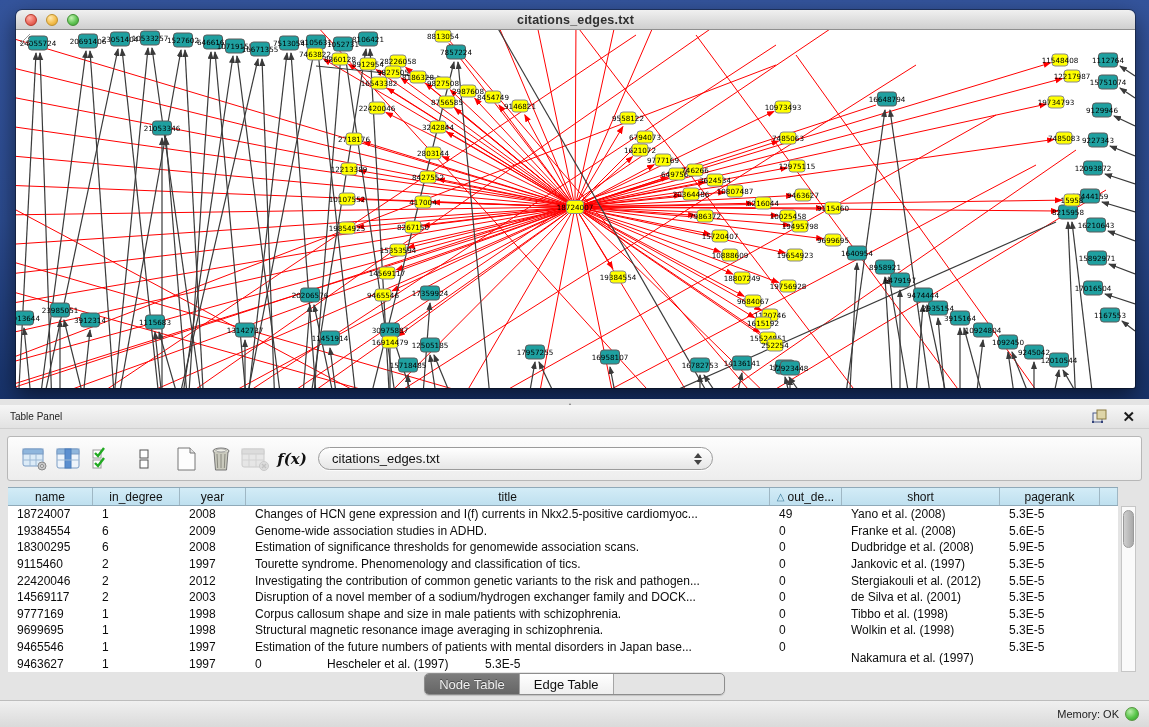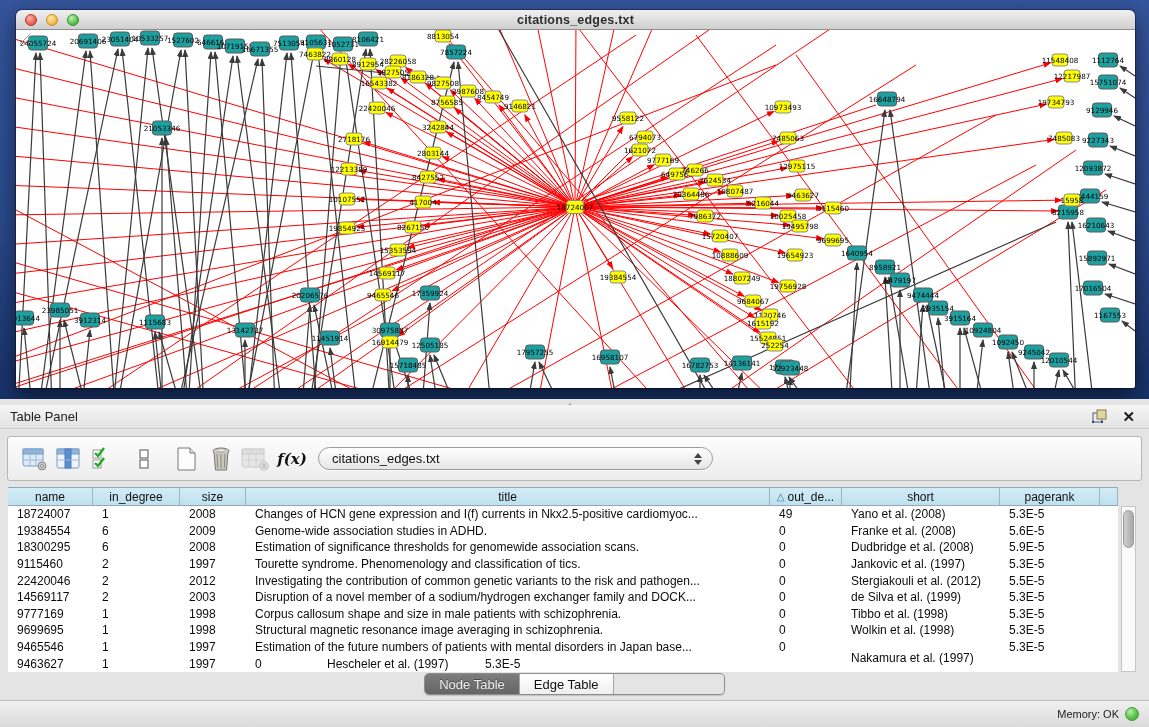--- a/index.html
+++ b/index.html
@@ -25,21 +25,21 @@
   .canvas svg { position:absolute; left:0; top:0; }
   .resize-grip { position:absolute; right:1px; bottom:1px; }
 
   
   .table-panel { position:absolute; left:0; top:399px; width:1149px; height:328px;
     background:#e4e4e4; }
   .split-grip { position:absolute; left:568px; top:1px; font-size:8px; color:#777; }
   .panel-titlebar { position:absolute; left:0; top:6px; width:1149px; height:24px;
     background:linear-gradient(180deg,#f6f6f6,#e2e2e2); border-bottom:1px solid #cfcfcf;
     display:flex; align-items:center; }
-  .panel-title { font-size:13px; color:#222; padding-left:10px; }
+  .panel-title { font-size:10px; color:#222; padding-left:10px; }
   .panel-titlebar .spacer { flex:1; }
   .float-icon { margin-right:14px; cursor:default; }
   .close-icon { margin-right:14px; font-size:15px; font-weight:bold; color:#1c1c1c; line-height:1; cursor:default; }
 
   .toolbar { position:absolute; left:7px; top:37px; width:1135px; height:45px;
     background:linear-gradient(180deg,#fdfdfd,#ededed); border:1px solid #b7b7b7; border-radius:3px;
     display:flex; align-items:center; padding-left:12px; }
   .tb-icon { width:30px; height:30px; margin-right:4px; display:flex; align-items:center; justify-content:center; }
   .tb-icon.disabled { opacity:.45; }
   .fx-icon { font-family:"DejaVu Serif", serif; font-style:italic; font-size:15px; font-weight:bold;
@@ -632,21 +632,21 @@
 
   <div class="datatable">
     <div class="thead" id="table-head">
         <div class="th" style="width: 85px;">
           <span>name</span>
         </div>
         <div class="th" style="width: 87px;">
           <span>in_degree</span>
         </div>
         <div class="th" style="width: 66px;">
-          <span>size</span>
+          <span>year</span>
         </div>
         <div class="th" style="width: 524px;">
           <span>title</span>
         </div>
         <div class="th" style="width: 72px;">
           <span class="sort-tri">△</span>
           <span>out_de...</span>
         </div>
         <div class="th" style="width: 158px;">
           <span>short</span>
@@ -703,21 +703,21 @@
           <div class="td" style="width: 72px;">0</div>
           <div class="td" style="width: 158px;">Stergiakouli et al. (2012)</div>
           <div class="td" style="width: 100px;">5.5E-5</div>
         </div>
         <div class="tr">
           <div class="td" style="width: 85px;">14569117</div>
           <div class="td" style="width: 87px;">2</div>
           <div class="td" style="width: 66px;">2003</div>
           <div class="td" style="width: 524px;">Disruption of a novel member of a sodium/hydrogen exchanger family and DOCK...</div>
           <div class="td" style="width: 72px;">0</div>
-          <div class="td" style="width: 158px;">de Silva et al. (1999)</div>
+          <div class="td" style="width: 158px;">de Silva et al. (2001)</div>
           <div class="td" style="width: 100px;">5.3E-5</div>
         </div>
         <div class="tr">
           <div class="td" style="width: 85px;">9777169</div>
           <div class="td" style="width: 87px;">1</div>
           <div class="td" style="width: 66px;">1998</div>
           <div class="td" style="width: 524px;">Corpus callosum shape and size in male patients with schizophrenia.</div>
           <div class="td" style="width: 72px;">0</div>
           <div class="td" style="width: 158px;">Tibbo et al. (1998)</div>
           <div class="td" style="width: 100px;">5.3E-5</div>

